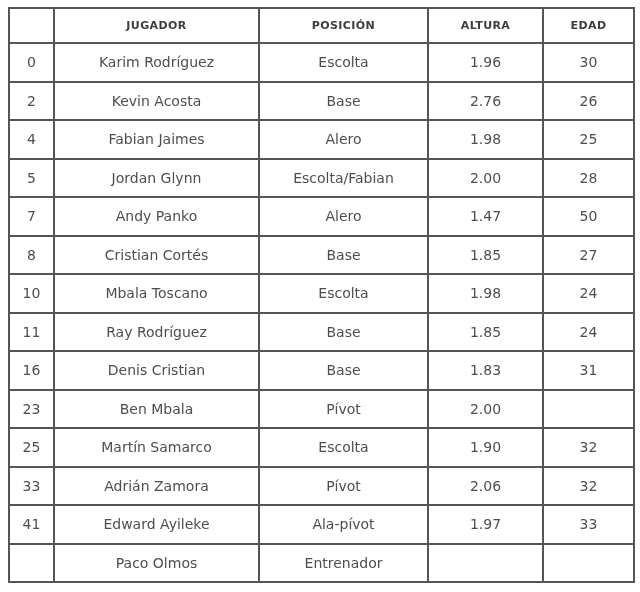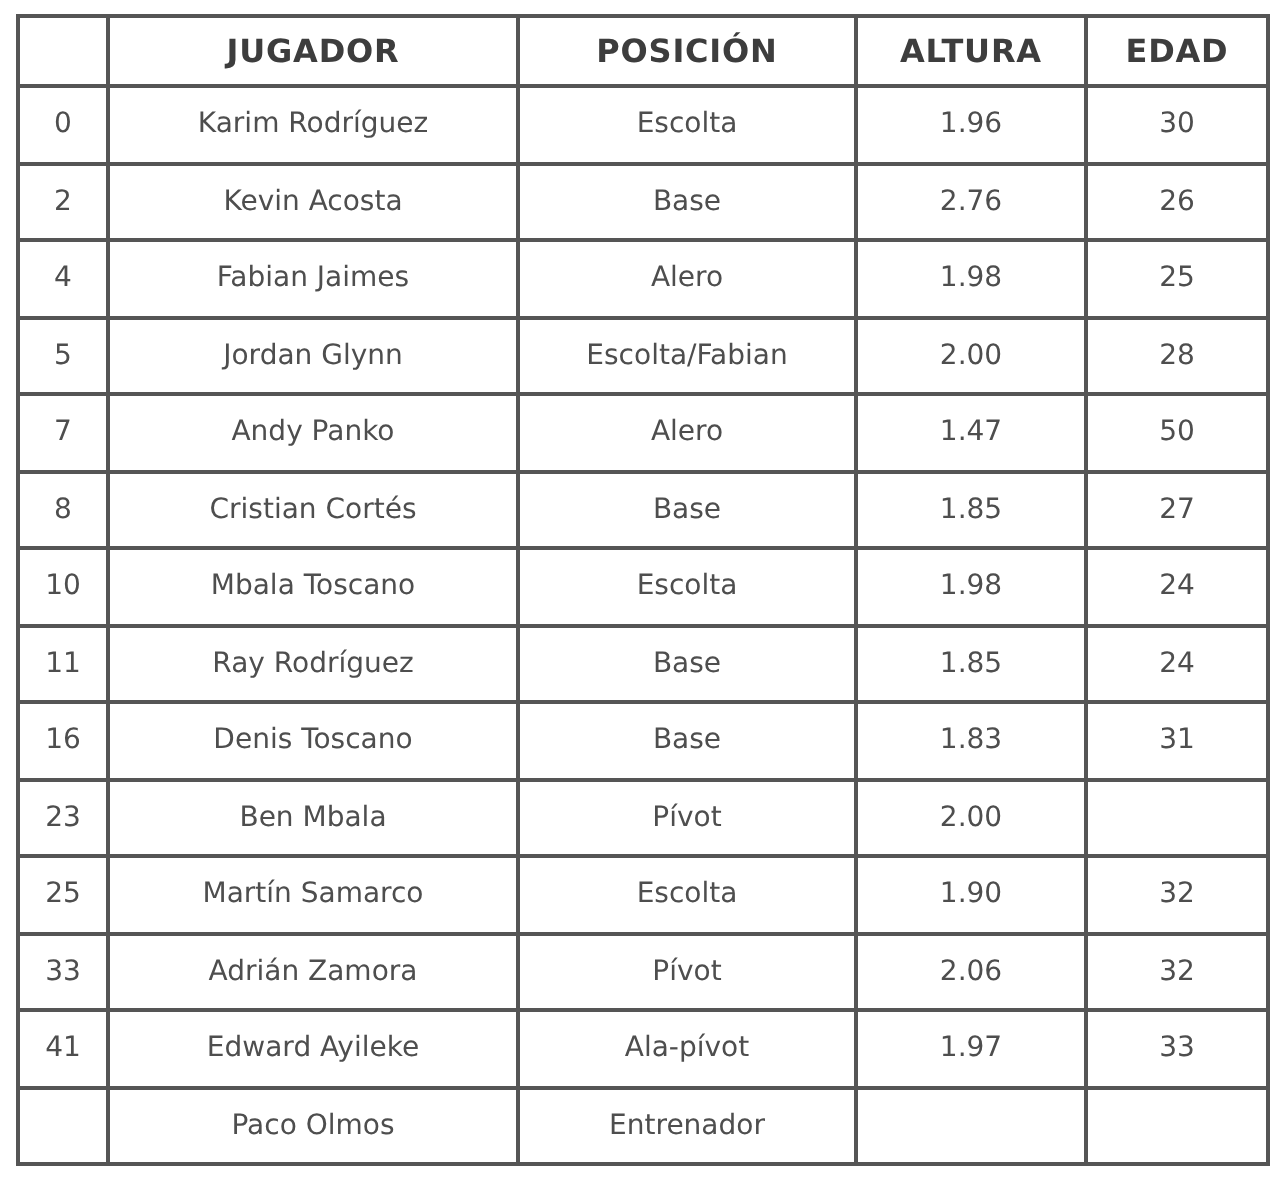--- a/index.html
+++ b/index.html
@@ -22,21 +22,21 @@
   table.players td {
     border: 2px solid #555555;
     text-align: center;
     vertical-align: middle;
     padding: 0;
     overflow: hidden;
     white-space: nowrap;
   }
   table.players th {
     height: 33px;
-    font-size: 16px;
+    font-size: 11px;
     font-weight: bold;
     color: #3d3d3d;
     letter-spacing: 0.4px;
   }
   table.players td {
     height: 36.5px;
     font-size: 14px;
     font-weight: normal;
     color: #4e4e4e;
   }
@@ -119,21 +119,21 @@
       </tr>
       <tr>
         <td>11</td>
         <td>Ray Rodríguez</td>
         <td>Base</td>
         <td>1.85</td>
         <td>24</td>
       </tr>
       <tr>
         <td>16</td>
-        <td>Denis Toscano</td>
+        <td>Denis Cristian</td>
         <td>Base</td>
         <td>1.83</td>
         <td>31</td>
       </tr>
       <tr>
         <td>23</td>
         <td>Ben Mbala</td>
         <td>Pívot</td>
         <td>2.00</td>
         <td></td>

